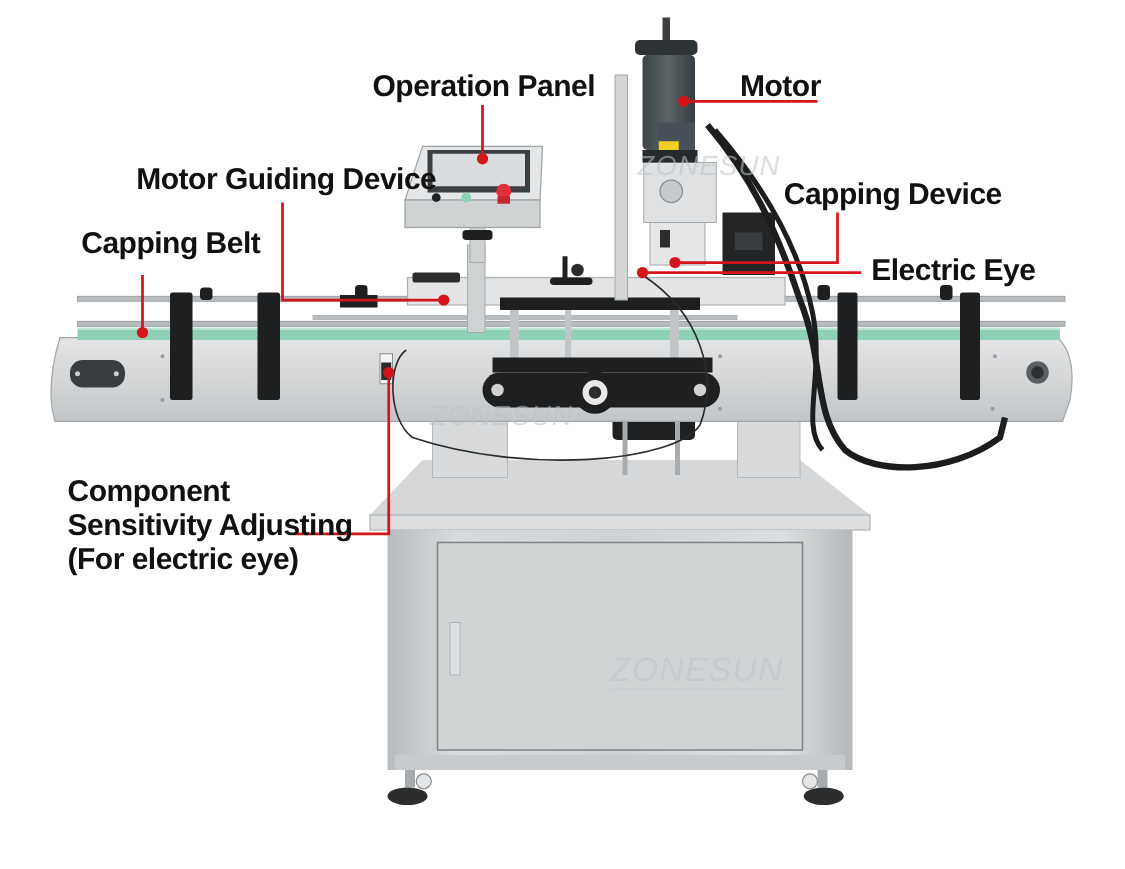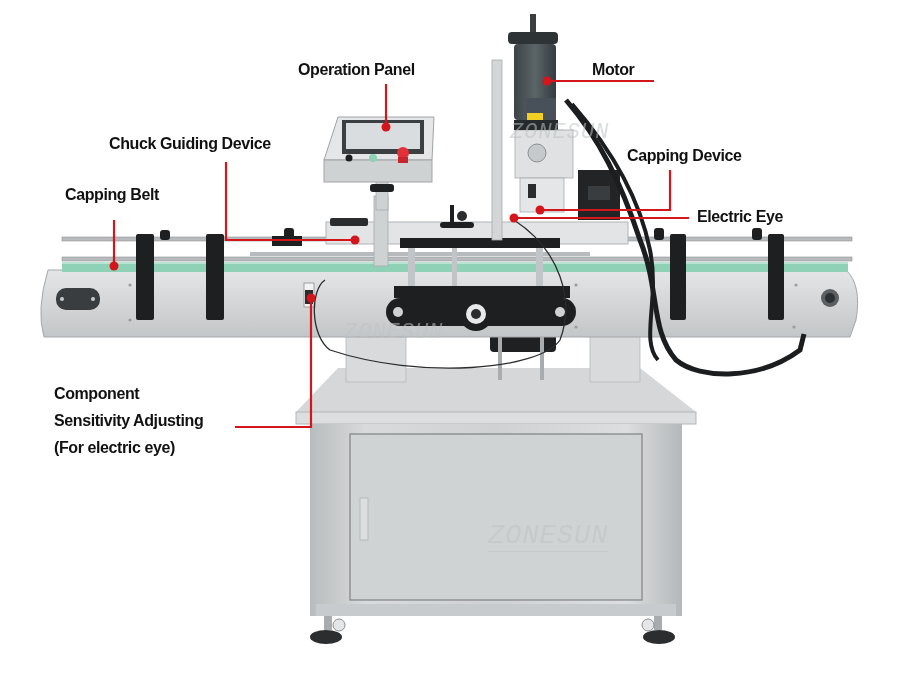--- a/index.html
+++ b/index.html
@@ -4,31 +4,31 @@
   <style>
     * { margin: 0; padding: 0; box-sizing: border-box; }
     html, body { width: 900px; height: 695px; background: #ffffff; overflow: hidden; }
     body { position: relative; font-family: "Liberation Sans", sans-serif; }
     #stage { position: absolute; left: 0; top: 0; width: 900px; height: 695px; }
     svg.machine { position: absolute; left: 0; top: 0; }
     .label {
       position: absolute;
       font-family: "Liberation Sans", sans-serif;
       font-weight: bold;
-      font-size: 16px;
+      font-size: 24px;
       line-height: 26px;
       color: #111111;
       letter-spacing: -0.4px;
       white-space: nowrap;
     }
     .label.multi { line-height: 27px; }
     .label span { display: block; }
     .watermark {
       position: absolute;
-      font-family: Liberation Mono, monospace;
+      font-family: Liberation Sans, sans-serif;
       font-style: italic;
       font-size: 27px;
       color: #c6cacc;
       letter-spacing: 1px;
       border-bottom: 1px solid #c6cacc;
       line-height: 30px;
     }
     .watermark.faint { color: rgba(190,195,198,0.55); border-bottom: none; }
   </style>
 </head>
@@ -205,21 +205,21 @@
       <circle cx="311" cy="298" r="4.5"></circle>
     </g>
   </svg>
 
   <div class="watermark" style="left:488px; top:521px;">ZONESUN</div>
   <div class="watermark faint" style="left:344px; top:318px; font-size:22px;">ZONESUN</div>
   <div class="watermark faint" style="left:510px; top:118px; font-size:22px;">ZONESUN</div>
 
   <div class="label" style="left:298px; top:57px;">Operation Panel</div>
   <div class="label" style="left:592px; top:57px;">Motor</div>
-  <div class="label" style="left:109px; top:131px;">Chuck Guiding Device</div>
+  <div class="label" style="left:109px; top:131px;">Motor Guiding Device</div>
   <div class="label" style="left:627px; top:143px;">Capping Device</div>
   <div class="label" style="left:65px; top:182px;">Capping Belt</div>
   <div class="label" style="left:697px; top:204px;">Electric Eye</div>
   <div class="label multi" style="left:54px; top:380px;">
     <span>Component</span>
     <span>Sensitivity Adjusting</span>
     <span>(For electric eye)</span>
   </div>
 
 </div>

